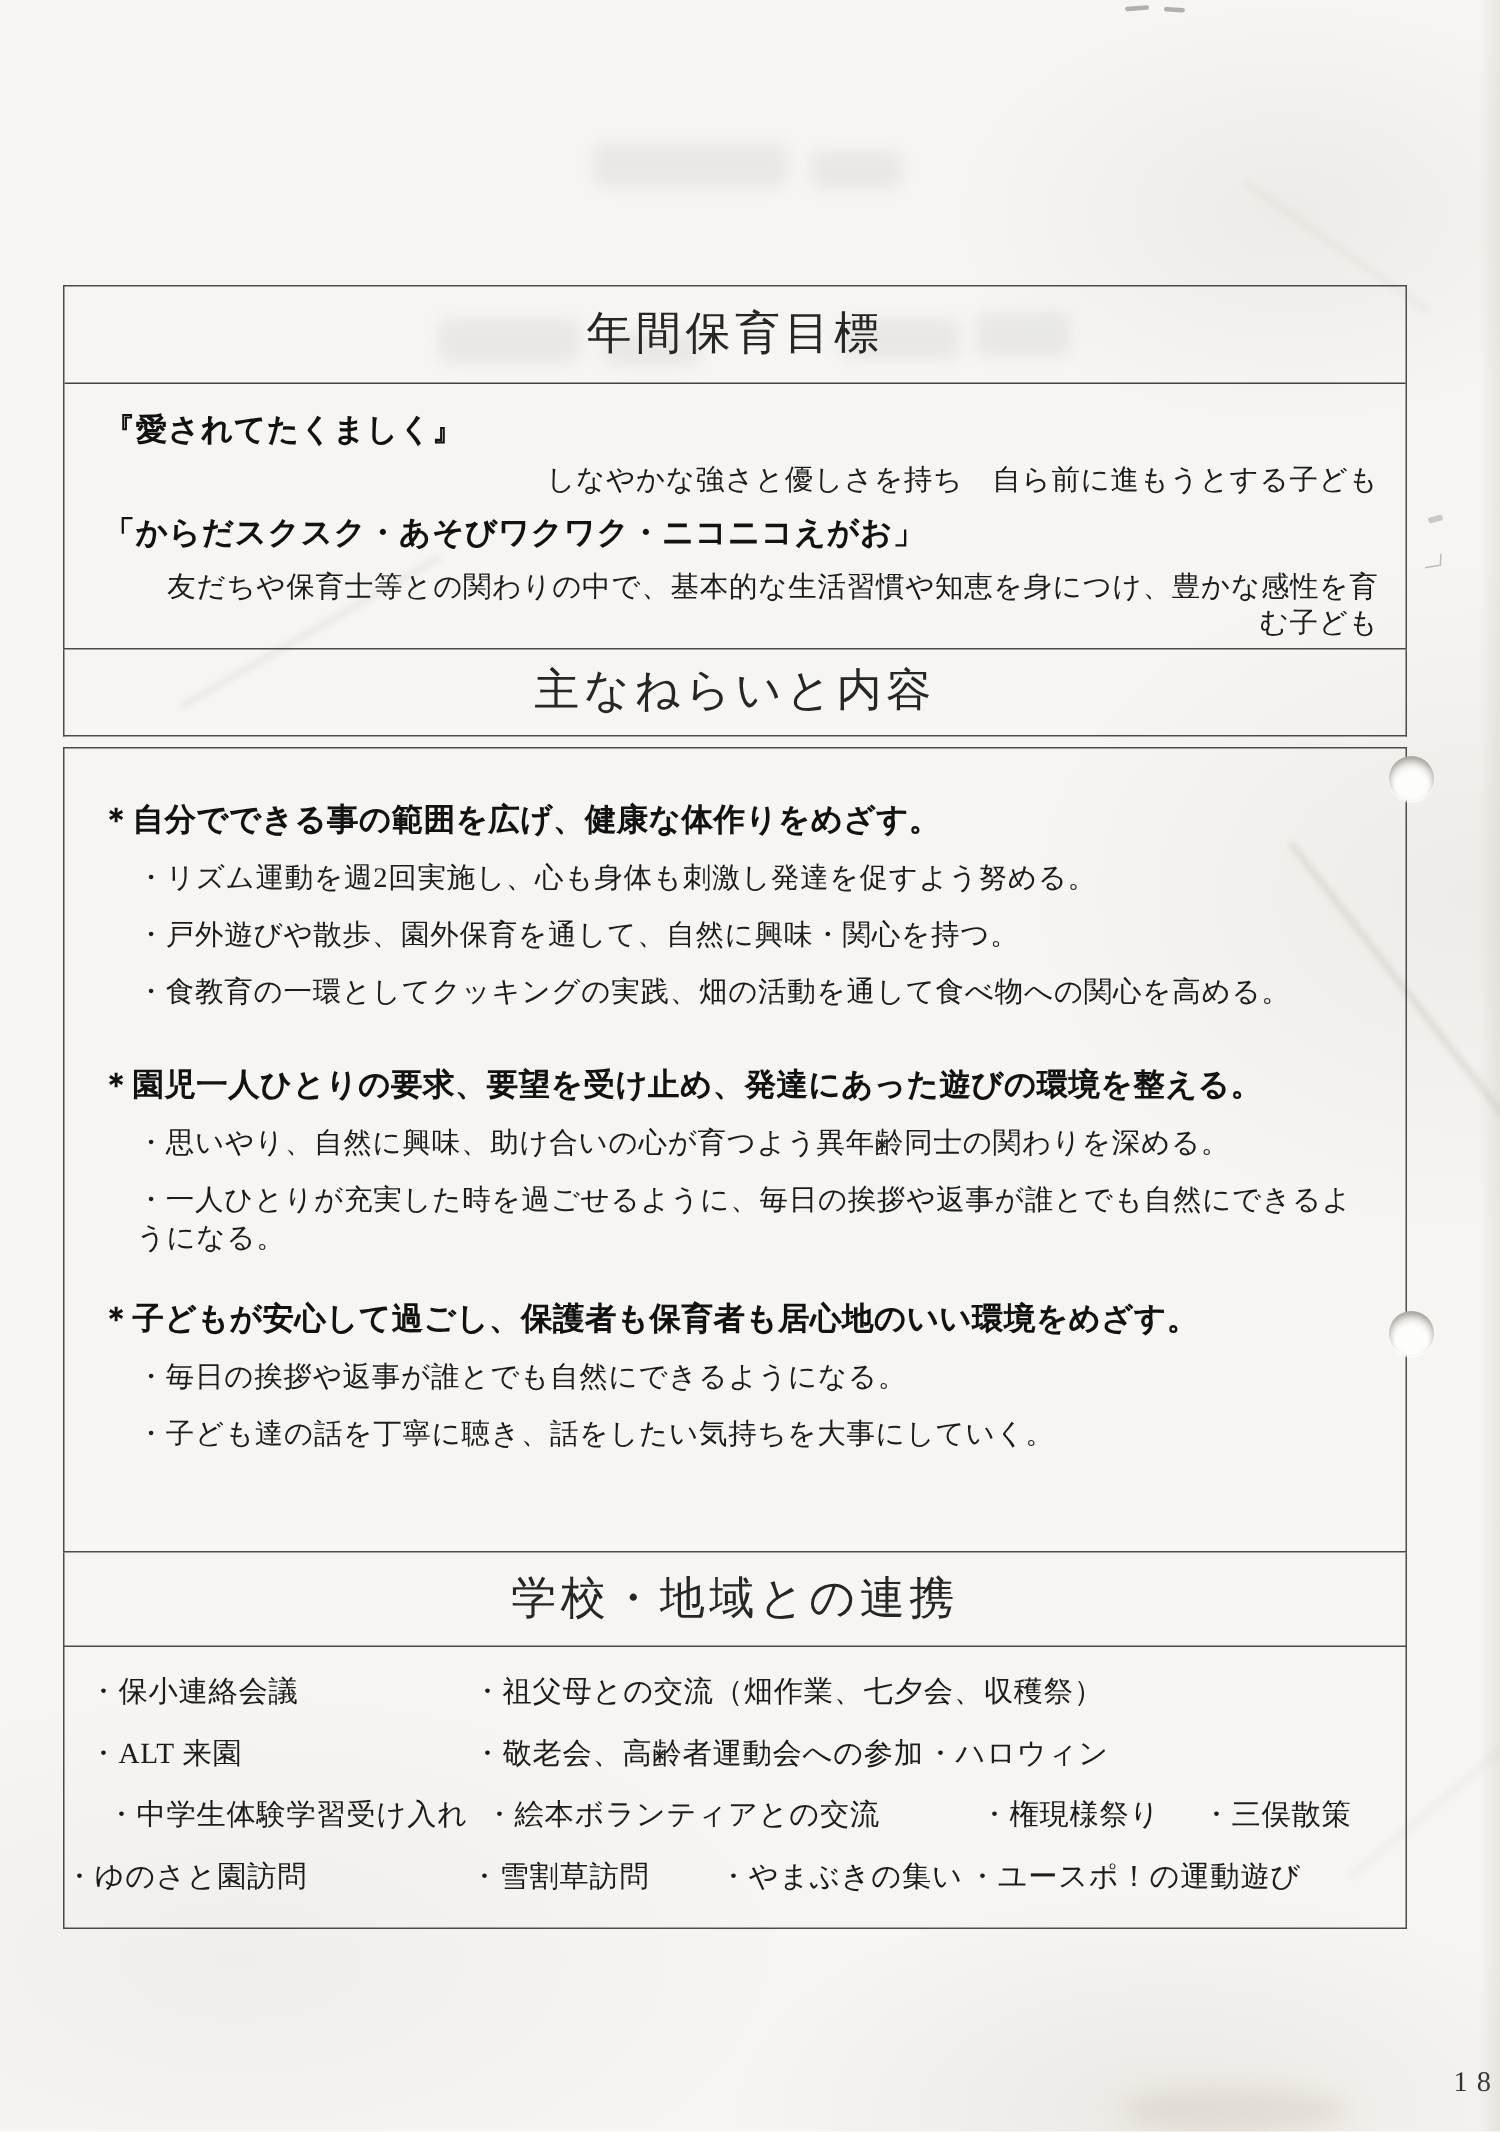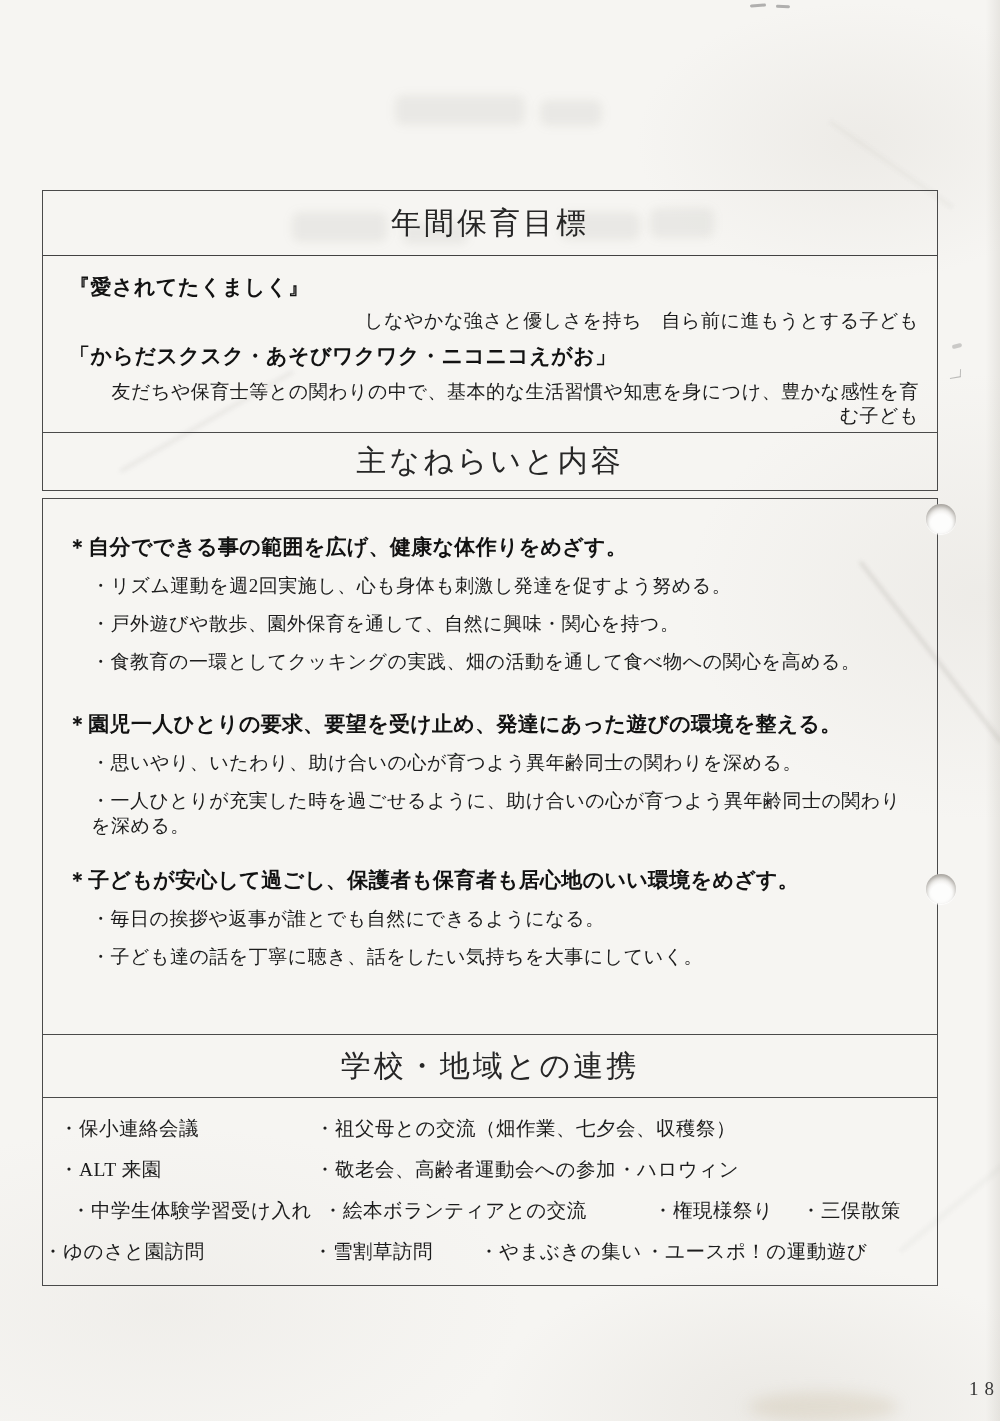--- a/index.html
+++ b/index.html
@@ -136,22 +136,22 @@
 
   <div class="box aims-box">
     <div class="aim-group">
       <p class="aim-heading">＊自分でできる事の範囲を広げ、健康な体作りをめざす。</p>
       <p class="aim-item">・リズム運動を週2回実施し、心も身体も刺激し発達を促すよう努める。</p>
       <p class="aim-item">・戸外遊びや散歩、園外保育を通して、自然に興味・関心を持つ。</p>
       <p class="aim-item">・食教育の一環としてクッキングの実践、畑の活動を通して食べ物への関心を高める。</p>
     </div>
     <div class="aim-group">
       <p class="aim-heading">＊園児一人ひとりの要求、要望を受け止め、発達にあった遊びの環境を整える。</p>
-      <p class="aim-item">・思いやり、いたわり、助け合いの心が育つよう異年齢同士の関わりを深める。</p>
-      <p class="aim-item">・一人ひとりが充実した時を過ごせるように、助け合いの心が育つよう異年齢同士の関わりを深める。</p>
+      <p class="aim-item">・思いやり、自然に興味、助け合いの心が育つよう異年齢同士の関わりを深める。</p>
+      <p class="aim-item">・一人ひとりが充実した時を過ごせるように、毎日の挨拶や返事が誰とでも自然にできるようになる。</p>
     </div>
     <div class="aim-group">
       <p class="aim-heading">＊子どもが安心して過ごし、保護者も保育者も居心地のいい環境をめざす。</p>
       <p class="aim-item">・毎日の挨拶や返事が誰とでも自然にできるようになる。</p>
       <p class="aim-item">・子ども達の話を丁寧に聴き、話をしたい気持ちを大事にしていく。</p>
     </div>
   </div>
 
   <div class="box community-header-box no-top">
     <div class="box-header">学校・地域との連携</div>

